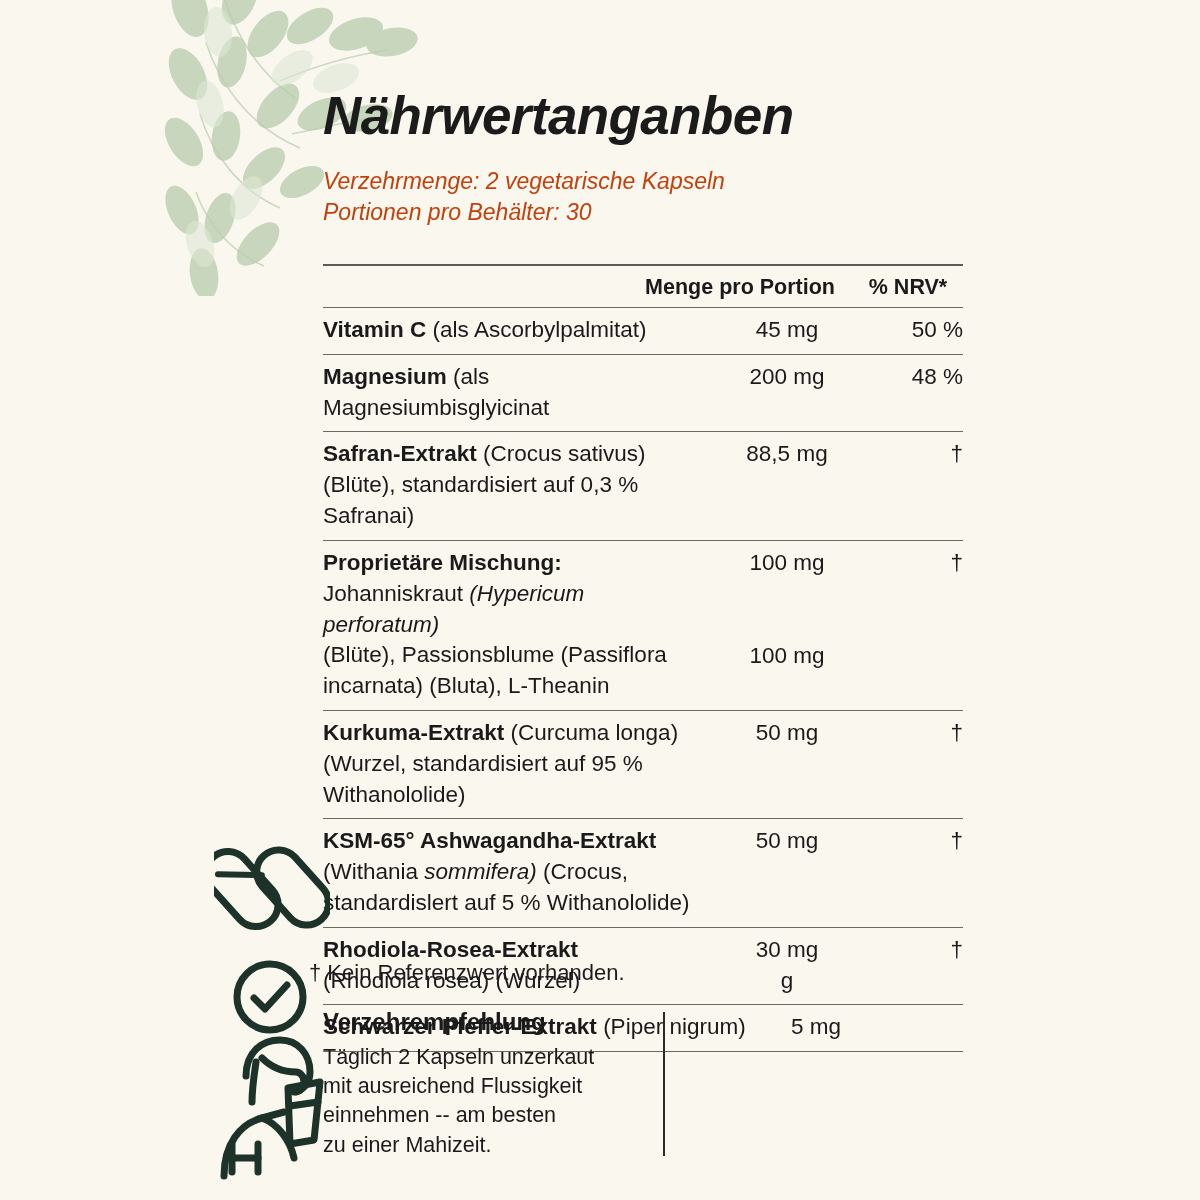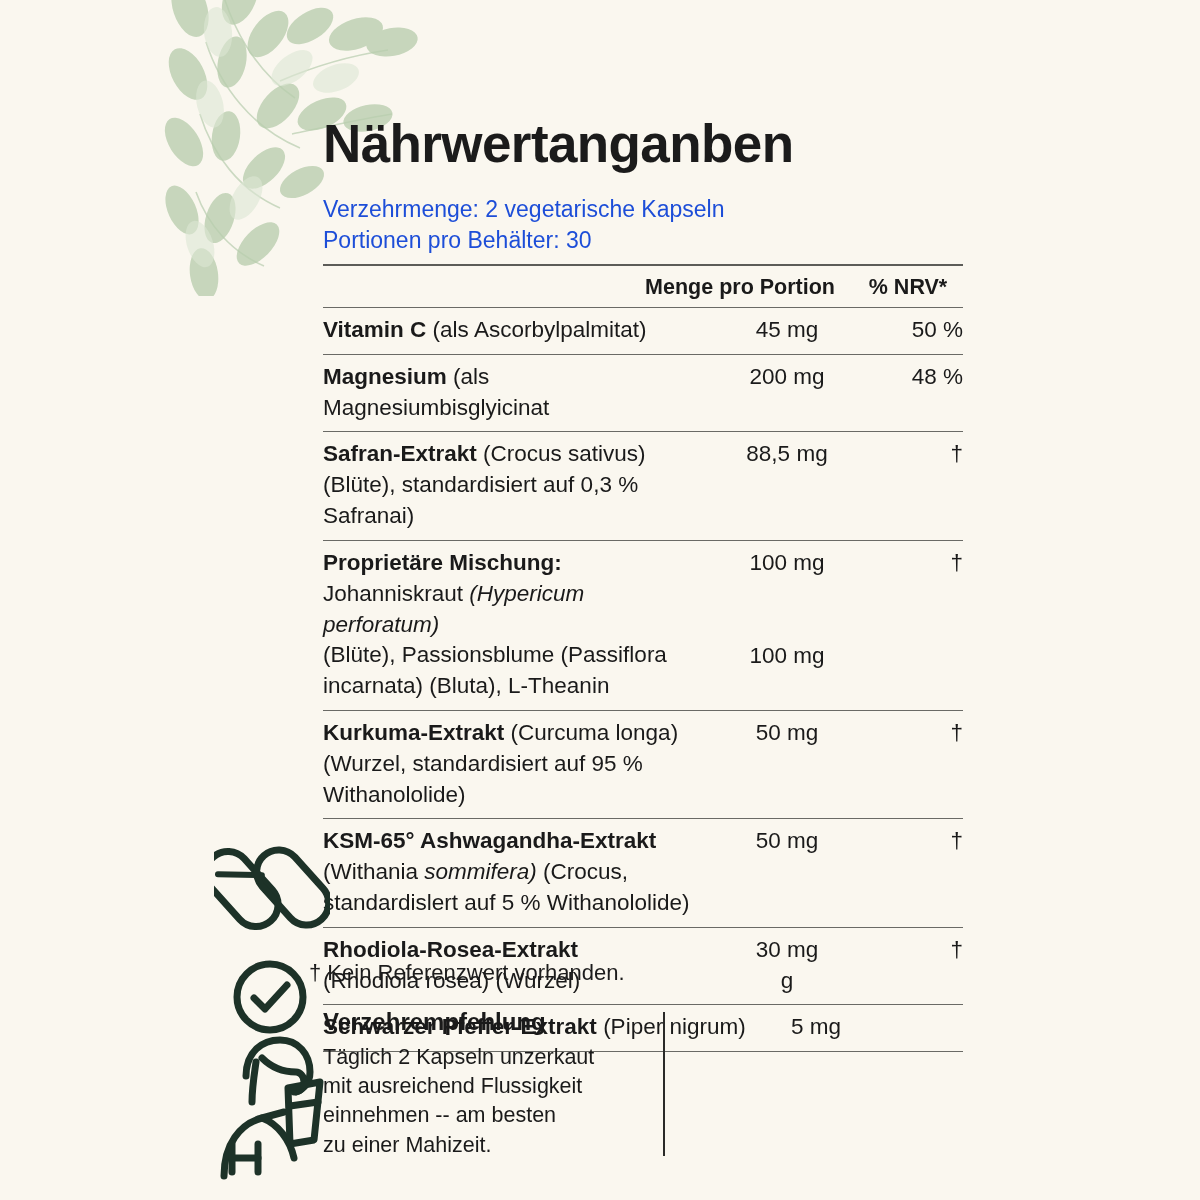--- a/index.html
+++ b/index.html
@@ -27,35 +27,36 @@
     top: -14px;
     width: 300px;
     height: 310px;
     pointer-events: none;
   }
 
   
   .header {
     position: absolute;
     left: 323px;
-    top: 116px;
+    top: 88px;
     width: 660px;
+    font-style: italic;
   }
   .title {
     font-size: 53px;
     font-weight: bold;
     letter-spacing: -0.6px;
     line-height: 1.06;
     color: #1b1b1b;
   }
   .serving-lines {
     margin-top: 22px;
     font-size: 23px;
     line-height: 1.33;
-    color: #1d4ed8;
+    color: #c2410c;
   }
 
   
   .table {
     position: absolute;
     left: 323px;
     top: 264px;
     width: 640px;
   }
 

